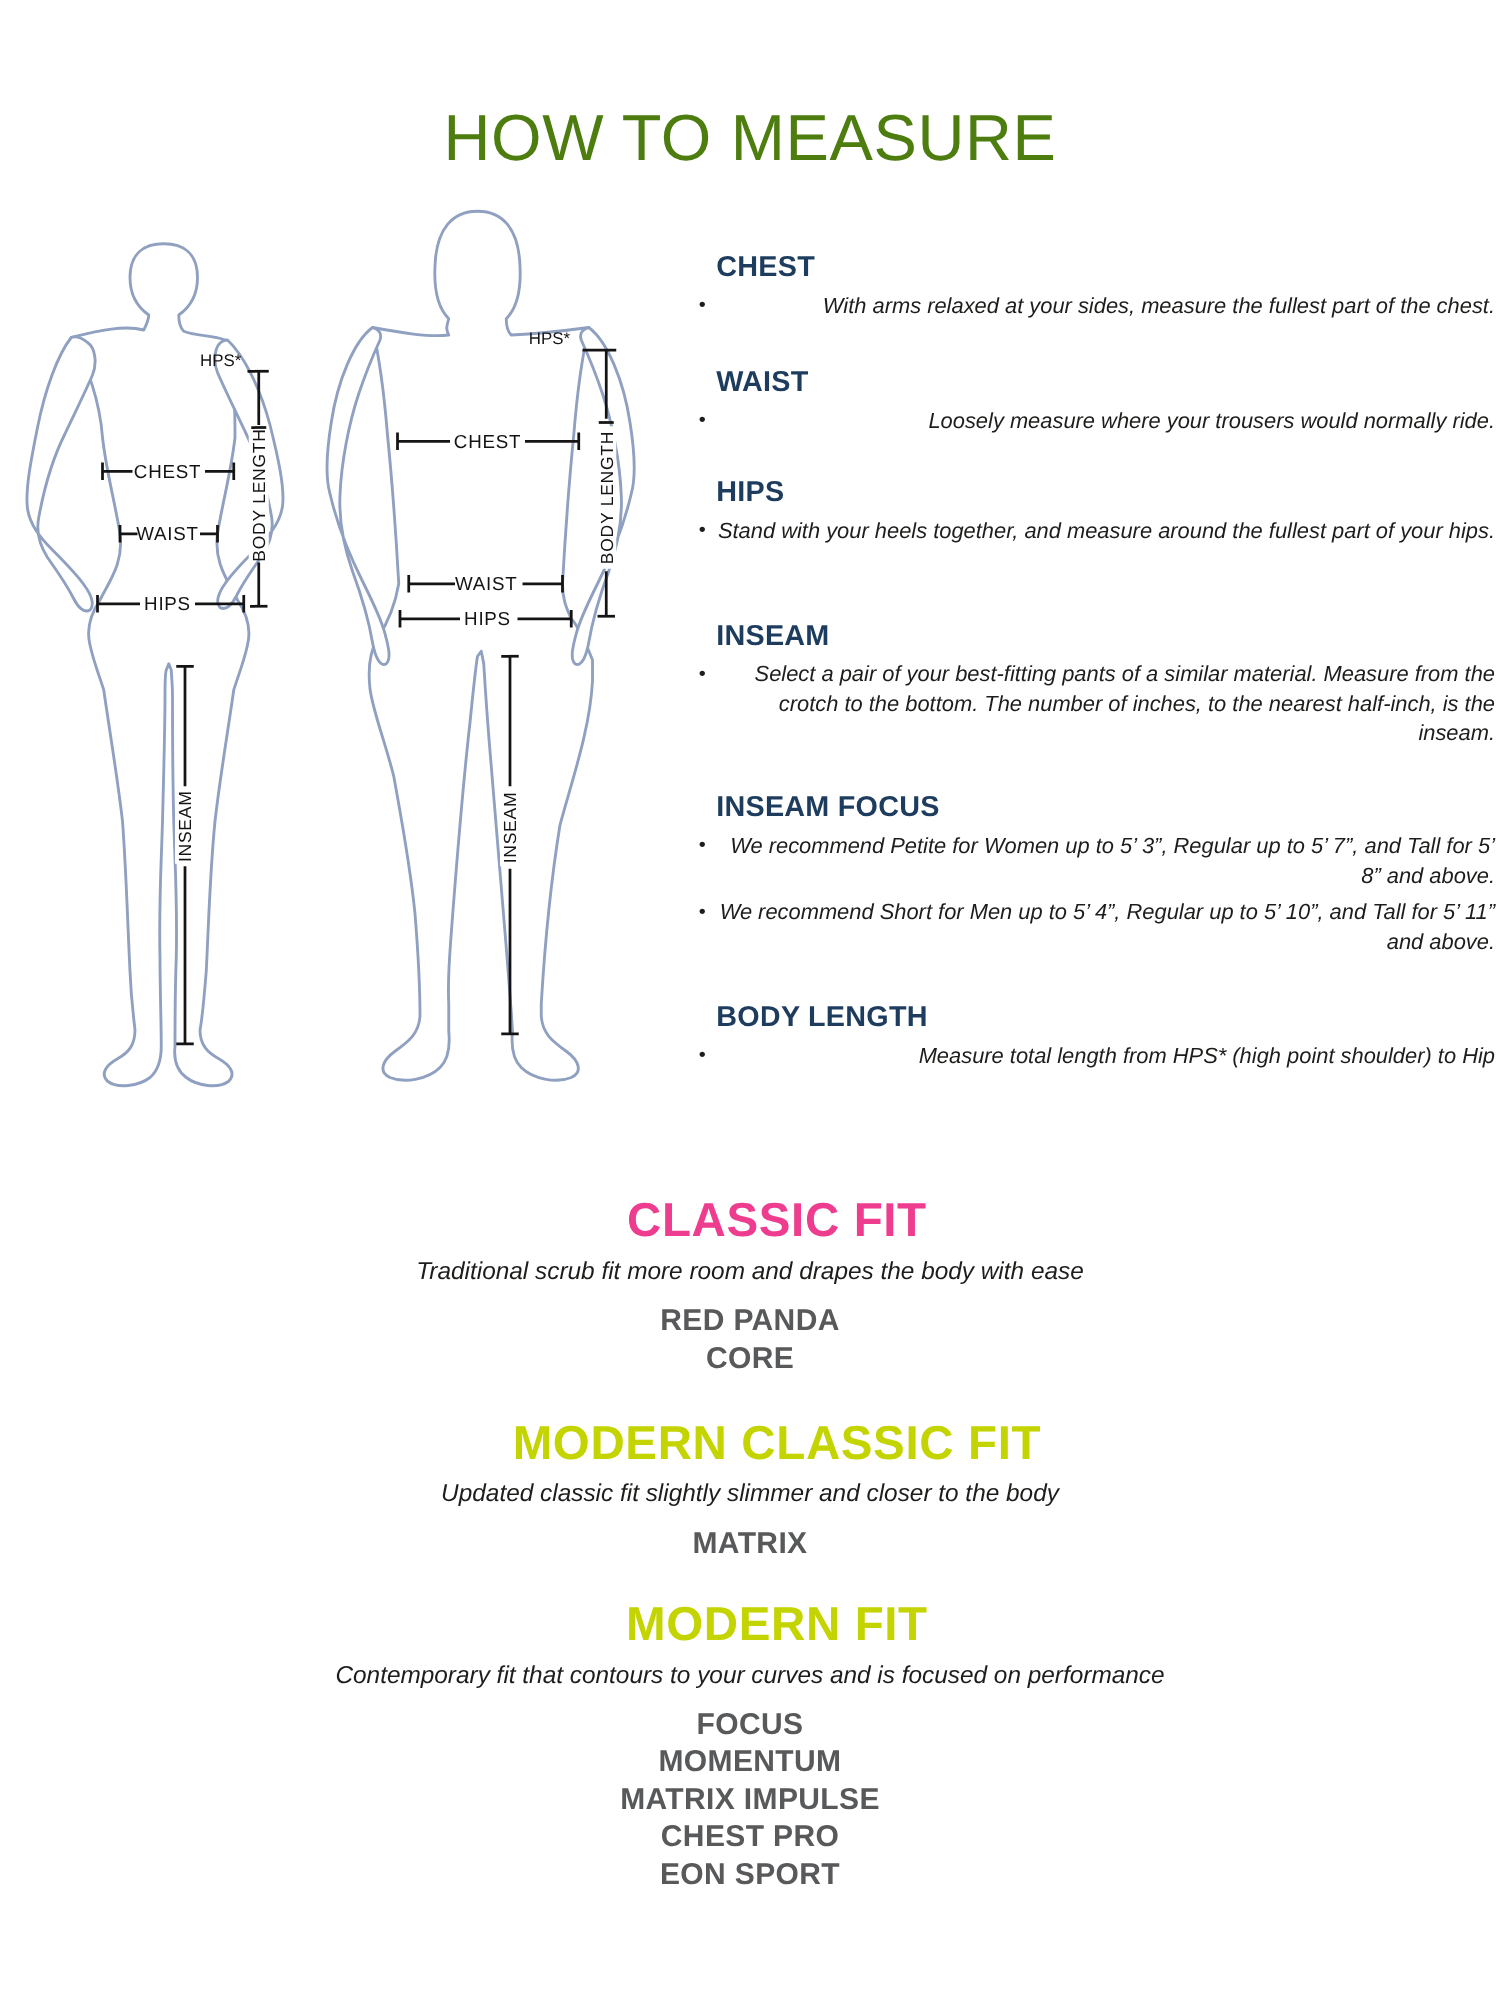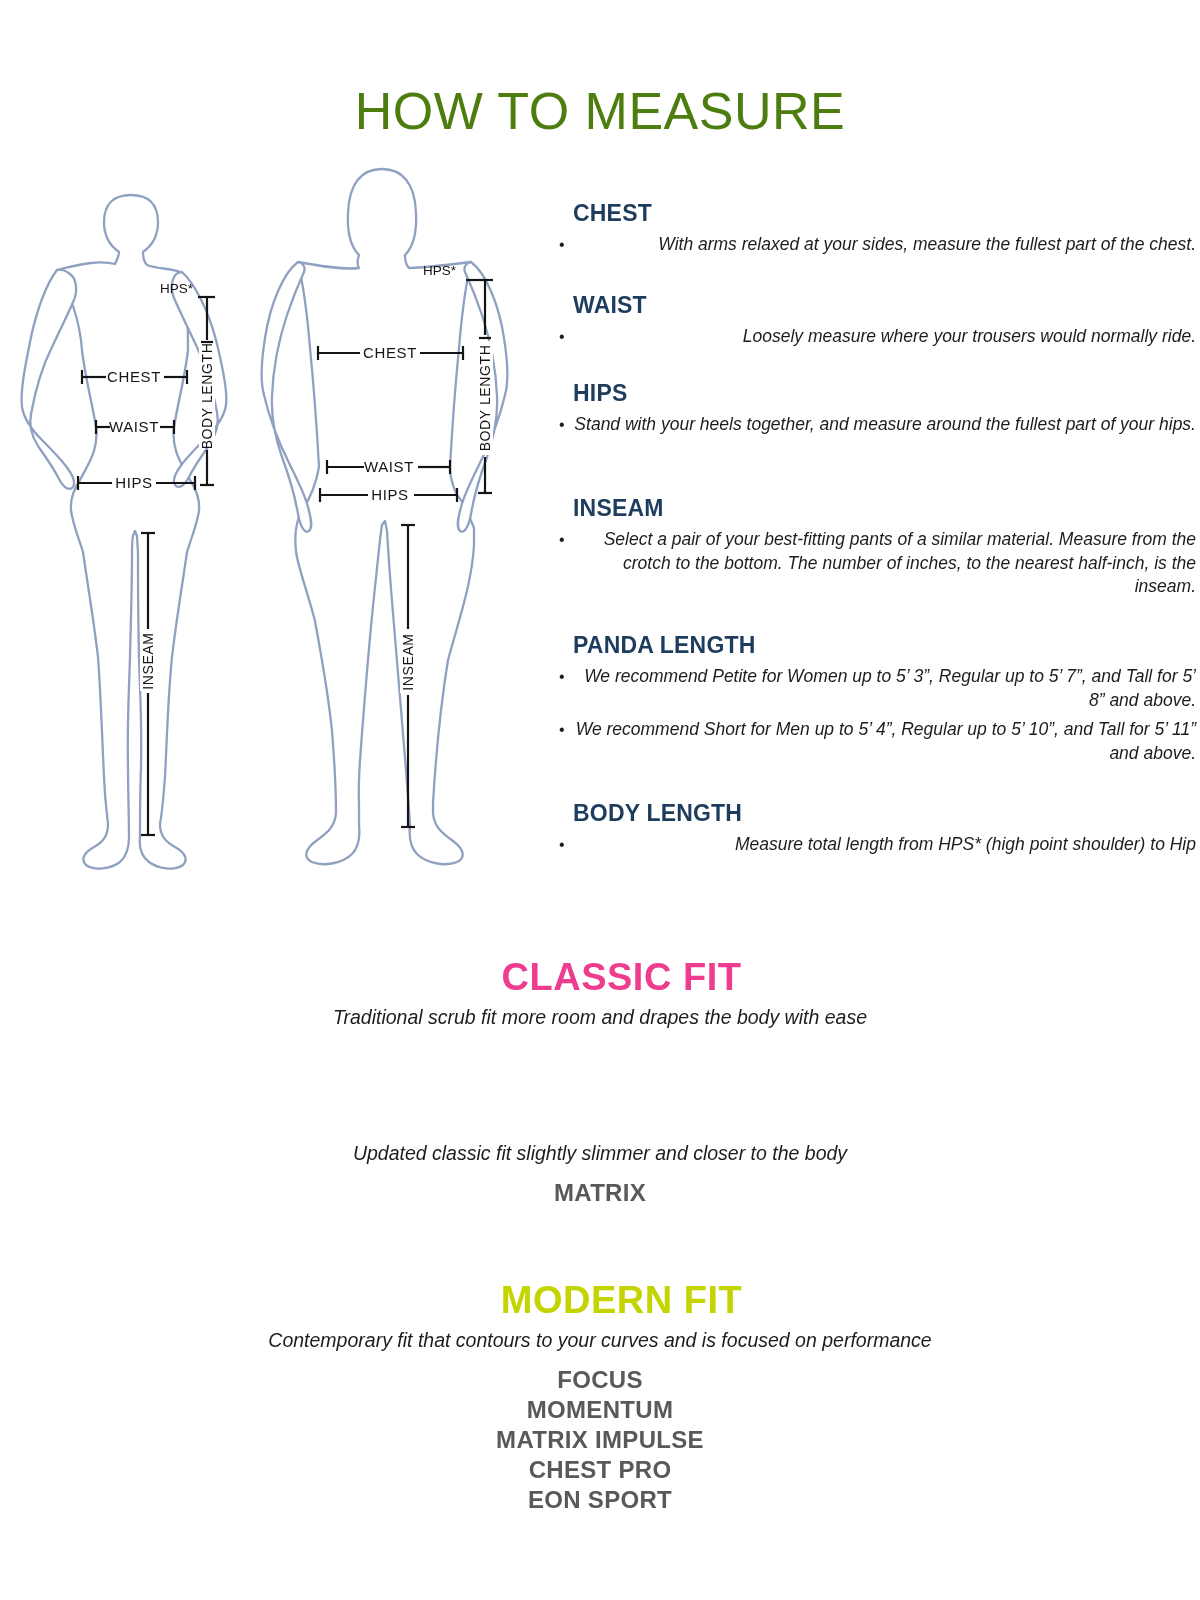--- a/index.html
+++ b/index.html
@@ -161,42 +161,47 @@
     </div>
 
     <div class="msection s3">
       <h3>INSEAM</h3>
       <ul>
         <li>Select a pair of your best-fitting pants of a similar material. Measure from the crotch to the bottom. The number of inches, to the nearest half-inch, is the inseam.</li>
       </ul>
     </div>
 
     <div class="msection s4">
-      <h3>PANDA LENGTH</h3>
+      <h3>INSEAM FOCUS</h3>
       <ul>
         <li>We recommend Petite for Women up to 5’ 3”, Regular up to 5’ 7”, and Tall for 5’ 8” and above.</li>
         <li>We recommend Short for Men up to 5’ 4”, Regular up to 5’ 10”, and Tall for 5’ 11” and above.</li>
       </ul>
     </div>
 
     <div class="msection s5">
       <h3>BODY LENGTH</h3>
       <ul>
         <li>Measure total length from HPS* (high point shoulder) to Hip</li>
       </ul>
     </div>
 
   </div>
 
   <div class="fit fit-classic">
     <h2>CLASSIC FIT</h2>
     <p class="desc">Traditional scrub fit more room and drapes the body with ease</p>
+    <div class="products">
+      <div>RED PANDA</div>
+      <div>CORE</div>
+    </div>
   </div>
 
   <div class="fit fit-modern-classic">
+    <h2>MODERN CLASSIC FIT</h2>
     <p class="desc">Updated classic fit slightly slimmer and closer to the body</p>
     <div class="products">
       <div>MATRIX</div>
     </div>
   </div>
 
   <div class="fit fit-modern">
     <h2>MODERN FIT</h2>
     <p class="desc">Contemporary fit that contours to your curves and is focused on performance</p>
     <div class="products">

